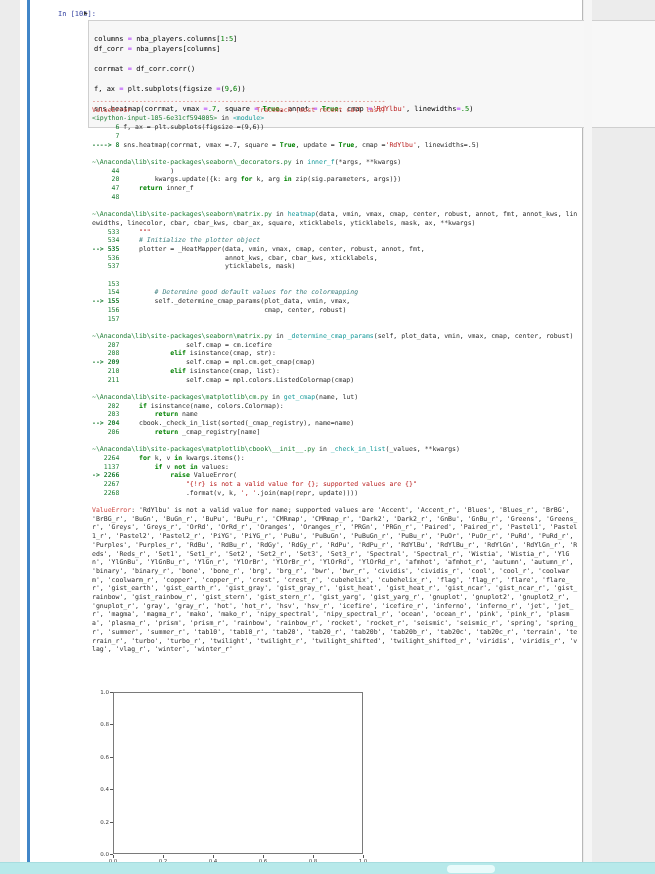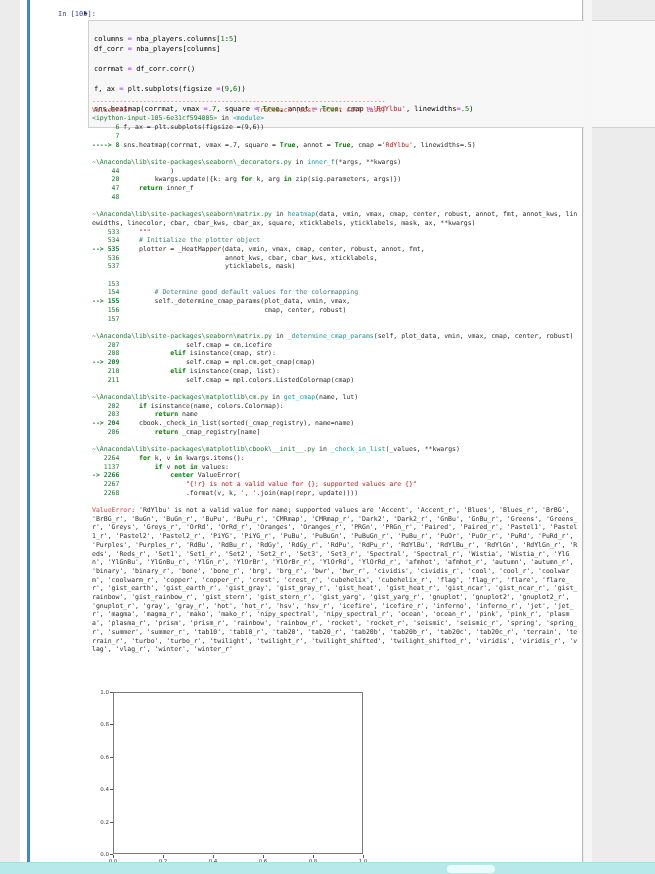--- a/index.html
+++ b/index.html
@@ -12,21 +12,21 @@
   .codebox{position:absolute;left:88px;top:20px;width:592px;background:#f7f7f7;border:1px solid #cfcfcf;padding:13px 5px;font-size:7px;line-height:10px;color:#000}
   .codebox .ln{white-space:pre}
   .output{position:absolute;left:92px;top:97px;width:488px;font-size:6.5px;line-height:8.7px;color:#2e2e2e}
   .output .ln{white-space:pre-wrap;word-break:break-all}
   .c-r{color:#cf4a42}
   .c-g{color:#1e7e34}
   .c-gb{color:#1e7e34;font-weight:bold}
   .c-cy{color:#189b9b}
   .c-kw{color:#008000;font-weight:bold}
   .c-s{color:#ba2121}
-  .c-cm{color:#408080;}
+  .c-cm{color:#408080;font-style:italic}
   .c-n{color:#008000}
   .c-op{color:#aa22ff}
   .figure{position:absolute;left:88px;top:686px;width:300px;height:178px;background:#fff;font-family:"DejaVu Sans",sans-serif}
   .plotbox{position:absolute;left:25px;top:6px;width:250px;height:162px;border:1px solid #7a7a7a;background:#fff}
   .yt{position:absolute;left:0;width:21px;text-align:right;font-size:5.5px;color:#3a3a3a;transform:translateY(-50%)}
   .ym{position:absolute;left:22px;width:3px;height:1px;background:#555}
   .xt{position:absolute;transform:translateX(-50%);font-size:5.5px;color:#3a3a3a;top:172px}
   .xm{position:absolute;top:169px;width:1px;height:3px;background:#555}
   .vscroll{position:absolute;left:584px;top:0;width:8px;height:862px;background:#f6f6f6}
   .hbar{position:absolute;left:0;top:862px;width:655px;height:12px;background:#b7e9ea;border-top:1px solid #a6dddf}
@@ -51,21 +51,21 @@
     <div class="ln">&nbsp;</div>
     <div class="ln"><span>sns.heatmap(corrmat, vmax </span><span class="c-op">=</span><span class="c-n">.7</span><span>, square </span><span class="c-op">=</span><span> </span><span class="c-kw">True</span><span>, annot </span><span class="c-op">=</span><span> </span><span class="c-kw">True</span><span>, cmap </span><span class="c-op">=</span><span class="c-s">'RdYlbu'</span><span>, linewidths</span><span class="c-op">=</span><span class="c-n">.5</span><span>)</span></div>
   </div>
 
 <div class="output" id="tb">
     <div class="ln"><span class="c-r">---------------------------------------------------------------------------</span></div>
     <div class="ln"><span class="c-r">ValueError                                Traceback (most recent call last)</span></div>
     <div class="ln"><span class="c-g">&lt;ipython-input-105-6e31cf594005&gt;</span><span> in </span><span class="c-cy">&lt;module&gt;</span></div>
     <div class="ln"><span class="c-g">      6 </span><span>f, ax = plt.subplots(figsize =(9,6))</span></div>
     <div class="ln"><span class="c-g">      7 </span></div>
-    <div class="ln"><span class="c-gb">----&gt; 8 </span><span>sns.heatmap(corrmat, vmax =.7, square = </span><span class="c-kw">True</span><span>, annot = </span><span class="c-kw">True</span><span>, cmap =</span><span class="c-s">'RdYlbu'</span><span>, linewidths=.5)</span></div>
+    <div class="ln"><span class="c-gb">----&gt; 8 </span><span>sns.heatmap(corrmat, vmax =.7, square = </span><span class="c-kw">True</span><span>, update = </span><span class="c-kw">True</span><span>, cmap =</span><span class="c-s">'RdYlbu'</span><span>, linewidths=.5)</span></div>
     <div class="ln">&nbsp;</div>
     <div class="ln"><span class="c-g">~\Anaconda\lib\site-packages\seaborn\_decorators.py</span><span> in </span><span class="c-cy">inner_f</span><span>(*args, **kwargs)</span></div>
     <div class="ln"><span class="c-g">     44 </span><span>            )</span></div>
     <div class="ln"><span class="c-g">     20 </span><span>        kwargs.update({k: arg </span><span class="c-kw">for</span><span> k, arg </span><span class="c-kw">in</span><span> zip(sig.parameters, args)})</span></div>
     <div class="ln"><span class="c-g">     47 </span><span>    </span><span class="c-kw">return</span><span> inner_f</span></div>
     <div class="ln"><span class="c-g">     48 </span></div>
     <div class="ln">&nbsp;</div>
     <div class="ln"><span class="c-g">~\Anaconda\lib\site-packages\seaborn\matrix.py</span><span> in </span><span class="c-cy">heatmap</span><span>(data, vmin, vmax, cmap, center, robust, annot, fmt, annot_kws, linewidths, linecolor, cbar, cbar_kws, cbar_ax, square, xticklabels, yticklabels, mask, ax, **kwargs)</span></div>
     <div class="ln"><span class="c-g">    533 </span><span class="c-s">    """</span></div>
     <div class="ln"><span class="c-g">    534 </span><span class="c-cm">    # Initialize the plotter object</span></div>
@@ -88,21 +88,21 @@
     <div class="ln">&nbsp;</div>
     <div class="ln"><span class="c-g">~\Anaconda\lib\site-packages\matplotlib\cm.py</span><span> in </span><span class="c-cy">get_cmap</span><span>(name, lut)</span></div>
     <div class="ln"><span class="c-g">    202 </span><span>    </span><span class="c-kw">if</span><span> isinstance(name, colors.Colormap):</span></div>
     <div class="ln"><span class="c-g">    203 </span><span>        </span><span class="c-kw">return</span><span> name</span></div>
     <div class="ln"><span class="c-gb">--&gt; 204 </span><span>    cbook._check_in_list(sorted(_cmap_registry), name=name)</span></div>
     <div class="ln"><span class="c-g">    206 </span><span>        </span><span class="c-kw">return</span><span> _cmap_registry[name]</span></div>
     <div class="ln">&nbsp;</div>
     <div class="ln"><span class="c-g">~\Anaconda\lib\site-packages\matplotlib\cbook\__init__.py</span><span> in </span><span class="c-cy">_check_in_list</span><span>(_values, **kwargs)</span></div>
     <div class="ln"><span class="c-g">   2264 </span><span>    </span><span class="c-kw">for</span><span> k, v </span><span class="c-kw">in</span><span> kwargs.items():</span></div>
     <div class="ln"><span class="c-g">   1137 </span><span>        </span><span class="c-kw">if</span><span> v </span><span class="c-kw">not</span><span> </span><span class="c-kw">in</span><span> values:</span></div>
-    <div class="ln"><span class="c-gb">-&gt; 2266 </span><span>            </span><span class="c-kw">center</span><span> ValueError(</span></div>
+    <div class="ln"><span class="c-gb">-&gt; 2266 </span><span>            </span><span class="c-kw">raise</span><span> ValueError(</span></div>
     <div class="ln"><span class="c-g">   2267 </span><span class="c-s">                "{!r} is not a valid value for {}; supported values are {}"</span></div>
     <div class="ln"><span class="c-g">   2268 </span><span>                .format(v, k, </span><span class="c-s">', '</span><span>.join(map(repr, update))))</span></div>
     <div class="ln">&nbsp;</div>
     <div class="ln"><span class="c-r">ValueError</span><span>: 'RdYlbu' is not a valid value for name; supported values are 'Accent', 'Accent_r', 'Blues', 'Blues_r', 'BrBG', 'BrBG_r', 'BuGn', 'BuGn_r', 'BuPu', 'BuPu_r', 'CMRmap', 'CMRmap_r', 'Dark2', 'Dark2_r', 'GnBu', 'GnBu_r', 'Greens', 'Greens_r', 'Greys', 'Greys_r', 'OrRd', 'OrRd_r', 'Oranges', 'Oranges_r', 'PRGn', 'PRGn_r', 'Paired', 'Paired_r', 'Pastel1', 'Pastel1_r', 'Pastel2', 'Pastel2_r', 'PiYG', 'PiYG_r', 'PuBu', 'PuBuGn', 'PuBuGn_r', 'PuBu_r', 'PuOr', 'PuOr_r', 'PuRd', 'PuRd_r', 'Purples', 'Purples_r', 'RdBu', 'RdBu_r', 'RdGy', 'RdGy_r', 'RdPu', 'RdPu_r', 'RdYlBu', 'RdYlBu_r', 'RdYlGn', 'RdYlGn_r', 'Reds', 'Reds_r', 'Set1', 'Set1_r', 'Set2', 'Set2_r', 'Set3', 'Set3_r', 'Spectral', 'Spectral_r', 'Wistia', 'Wistia_r', 'YlGn', 'YlGnBu', 'YlGnBu_r', 'YlGn_r', 'YlOrBr', 'YlOrBr_r', 'YlOrRd', 'YlOrRd_r', 'afmhot', 'afmhot_r', 'autumn', 'autumn_r', 'binary', 'binary_r', 'bone', 'bone_r', 'brg', 'brg_r', 'bwr', 'bwr_r', 'cividis', 'cividis_r', 'cool', 'cool_r', 'coolwarm', 'coolwarm_r', 'copper', 'copper_r', 'crest', 'crest_r', 'cubehelix', 'cubehelix_r', 'flag', 'flag_r', 'flare', 'flare_r', 'gist_earth', 'gist_earth_r', 'gist_gray', 'gist_gray_r', 'gist_heat', 'gist_heat_r', 'gist_ncar', 'gist_ncar_r', 'gist_rainbow', 'gist_rainbow_r', 'gist_stern', 'gist_stern_r', 'gist_yarg', 'gist_yarg_r', 'gnuplot', 'gnuplot2', 'gnuplot2_r', 'gnuplot_r', 'gray', 'gray_r', 'hot', 'hot_r', 'hsv', 'hsv_r', 'icefire', 'icefire_r', 'inferno', 'inferno_r', 'jet', 'jet_r', 'magma', 'magma_r', 'mako', 'mako_r', 'nipy_spectral', 'nipy_spectral_r', 'ocean', 'ocean_r', 'pink', 'pink_r', 'plasma', 'plasma_r', 'prism', 'prism_r', 'rainbow', 'rainbow_r', 'rocket', 'rocket_r', 'seismic', 'seismic_r', 'spring', 'spring_r', 'summer', 'summer_r', 'tab10', 'tab10_r', 'tab20', 'tab20_r', 'tab20b', 'tab20b_r', 'tab20c', 'tab20c_r', 'terrain', 'terrain_r', 'turbo', 'turbo_r', 'twilight', 'twilight_r', 'twilight_shifted', 'twilight_shifted_r', 'viridis', 'viridis_r', 'vlag', 'vlag_r', 'winter', 'winter_r'</span></div>
   </div>
 
 <div class="figure">
   <div class="plotbox"></div>
   <div id="yticks">
       <span class="yt" style="top: 6px;">1.0</span>

